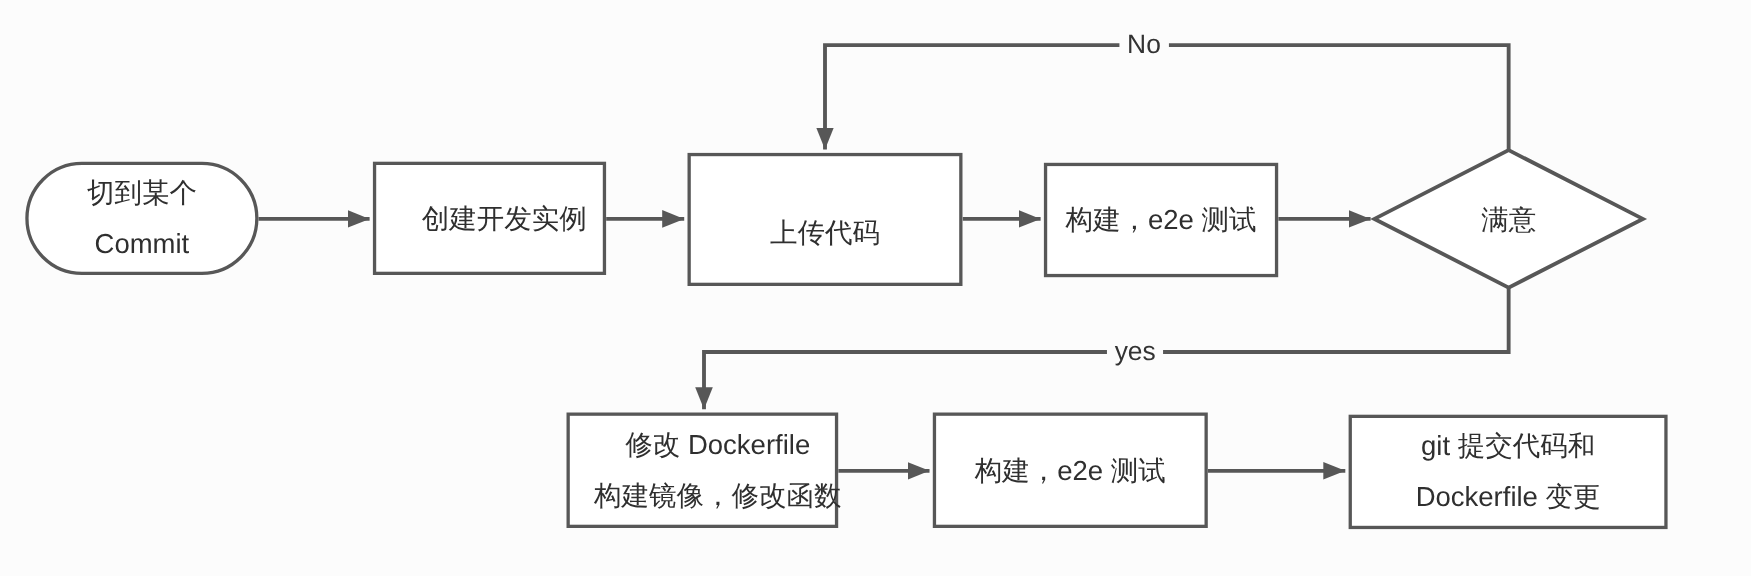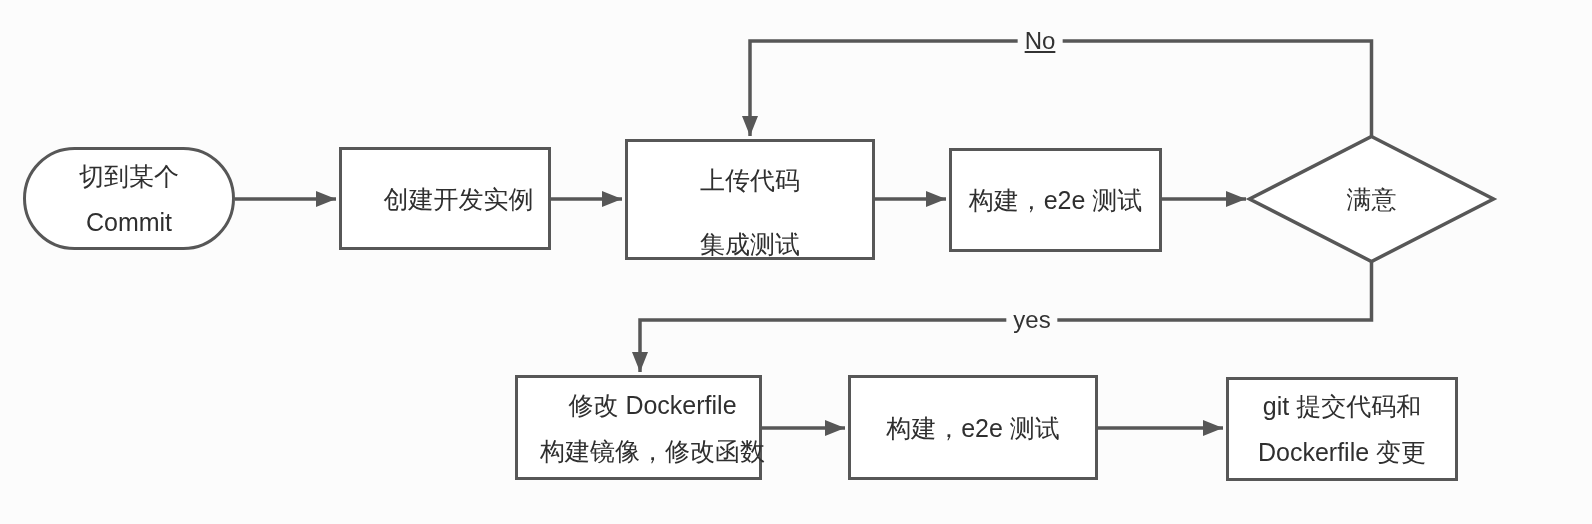--- a/index.html
+++ b/index.html
@@ -86,41 +86,40 @@
     <div class="line">切到某个</div>
     <div class="line">Commit</div>
   </div>
 
   <div class="node" style="left:339px; top:147px; width:212px; height:103px;padding-left:27px;">
     <div class="line">创建开发实例</div>
   </div>
 
   <div class="node tight" style="left:625px; top:139px; width:250px; height:121px;">
     <div class="line">上传代码</div>
-    <div class="line">集成测试</div>
   </div>
 
   <div class="node" style="left:949px; top:148px; width:213px; height:104px;">
     <div class="line">构建，e2e 测试</div>
   </div>
 
   <div class="decision-label" style="left:1271px; top:174px; width:201px; height:50px;">
     <div class="line">满意</div>
   </div>
 
   <div class="node" style="left:515px; top:375px; width:247px; height:105px;padding-left:28px;">
     <div class="line">修改 Dockerfile</div>
     <div class="line">构建镜像，修改函数</div>
   </div>
 
   <div class="node" style="left:848px; top:375px; width:250px; height:105px;">
     <div class="line">构建，e2e 测试</div>
   </div>
 
-  <div class="node" style="left:1226px; top:377px; width:232px; height:104px;">
+  <div class="node" style="left:1226px; top:377px; width:290px; height:104px;">
     <div class="line">git 提交代码和</div>
     <div class="line">Dockerfile 变更</div>
   </div>
 
-  <span class="edge-label" style="left:1040px; top:41px;text-decoration:underline;">No</span>
+  <span class="edge-label" style="left:1040px; top:41px;">No</span>
   <span class="edge-label" style="left:1032px; top:320px;">yes</span>
 
 </div>
 
 </body></html>

